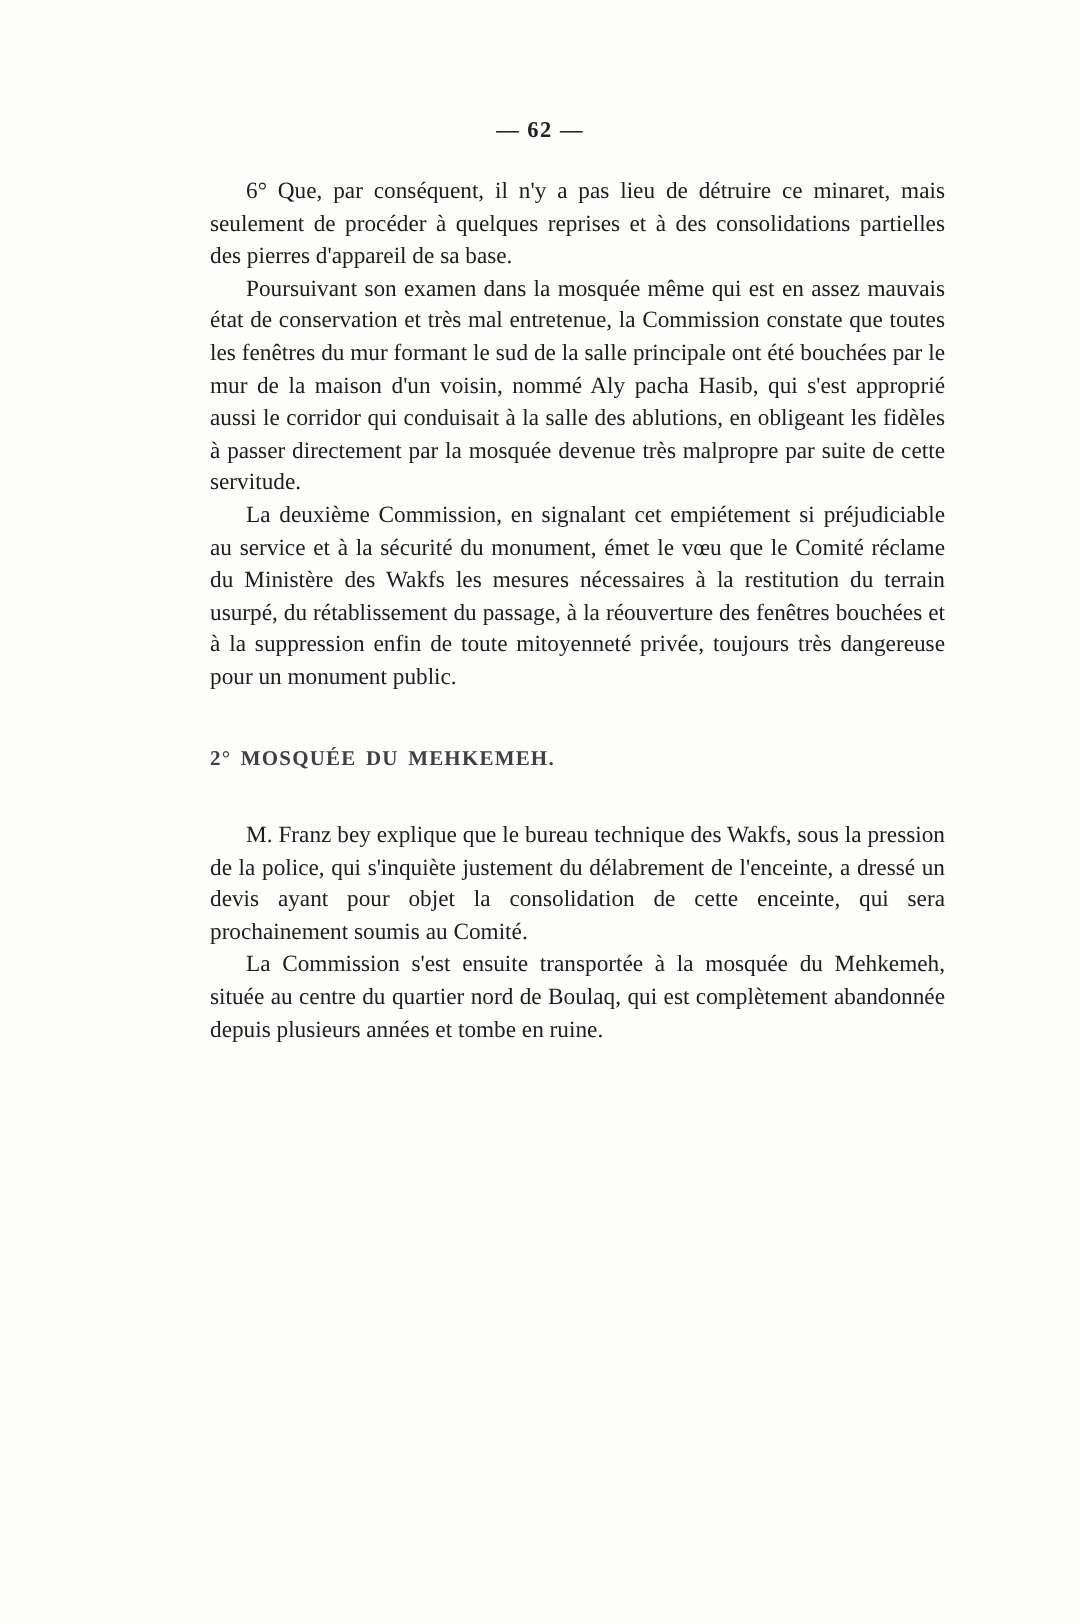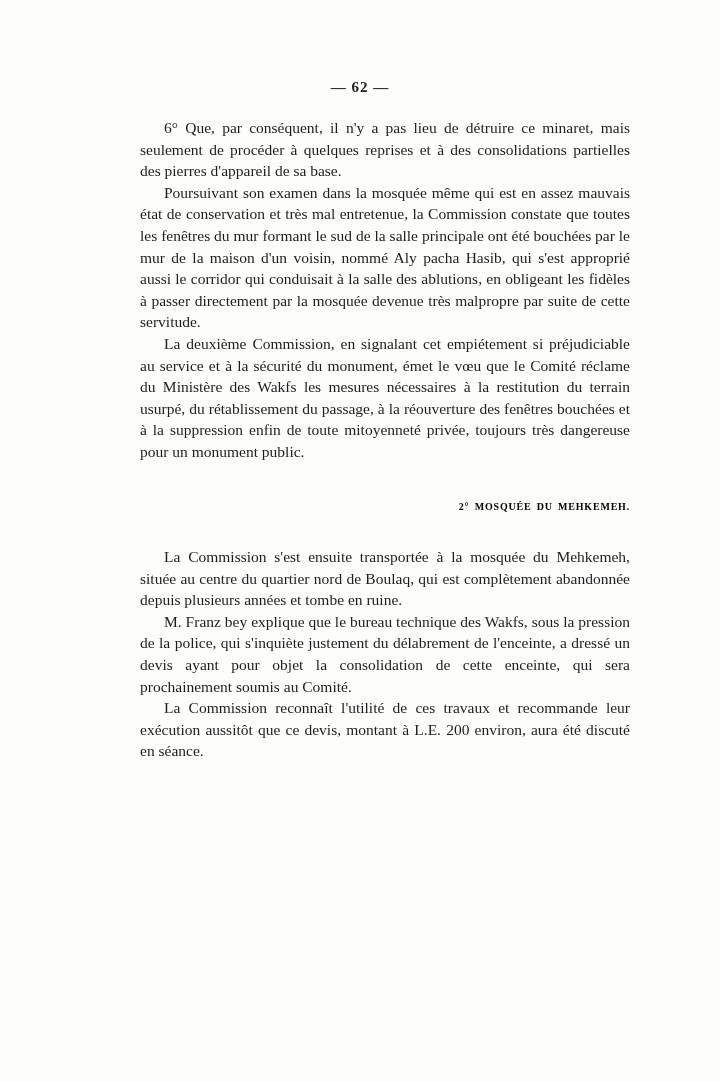--- a/index.html
+++ b/index.html
@@ -41,48 +41,47 @@
     text-align: justify;
     text-justify: inter-word;
     color: #1d1d1d;
   }
   .para {
     margin: 0;
     text-indent: 24px;
   }
   .section-heading {
     margin: 33px 0 29px 0;
-    text-align: right;
+    text-align: left;
     text-indent: 0;
-    font-size: 10px;
+    font-size: 14px;
     font-weight: bold;
     letter-spacing: 0.8px;
     word-spacing: 2px;
-    color: #000000;
+    color: #404040;
   }
 </style>
 </head>
 <body>
 
 <div class="page">
 
   <div class="page-number">— 62 —</div>
 
   <div class="text-block">
 
     <p class="para">6° Que, par conséquent, il n'y a pas lieu de détruire ce minaret, mais seulement de procéder à quelques reprises et à des consolidations partielles des pierres d'appareil de sa base.</p>
 
     <p class="para">Poursuivant son examen dans la mosquée même qui est en assez mauvais état de conservation et très mal entretenue, la Commission constate que toutes les fenêtres du mur formant le sud de la salle principale ont été bouchées par le mur de la maison d'un voisin, nommé Aly pacha Hasib, qui s'est approprié aussi le corridor qui conduisait à la salle des ablutions, en obligeant les fidèles à passer directement par la mosquée devenue très malpropre par suite de cette servitude.</p>
 
     <p class="para">La deuxième Commission, en signalant cet empiétement si préjudiciable au service et à la sécurité du monument, émet le vœu que le Comité réclame du Ministère des Wakfs les mesures nécessaires à la restitution du terrain usurpé, du rétablissement du passage, à la réouverture des fenêtres bouchées et à la suppression enfin de toute mitoyenneté privée, toujours très dangereuse pour un monument public.</p>
 
     <h2 class="section-heading">2° MOSQUÉE DU MEHKEMEH.</h2>
 
+    <p class="para">M. Franz bey explique que le bureau technique des Wakfs, sous la pression de la police, qui s'inquiète justement du délabrement de l'enceinte, a dressé un devis ayant pour objet la consolidation de cette enceinte, qui sera prochainement soumis au Comité.</p>
+
     <p class="para">La Commission s'est ensuite transportée à la mosquée du Mehkemeh, située au centre du quartier nord de Boulaq, qui est complètement abandonnée depuis plusieurs années et tombe en ruine.</p>
 
-    <p class="para">M. Franz bey explique que le bureau technique des Wakfs, sous la pression de la police, qui s'inquiète justement du délabrement de l'enceinte, a dressé un devis ayant pour objet la consolidation de cette enceinte, qui sera prochainement soumis au Comité.</p>
-
-    <p class="para">La Commission reconnaît l'utilité de ces travaux et recommande leur exécution aussitôt que ce devis, montant à L.E. 200 environ, aura été discuté en séance.</p>
 
 
 
   </div>
 </div>
 
 </body></html>

